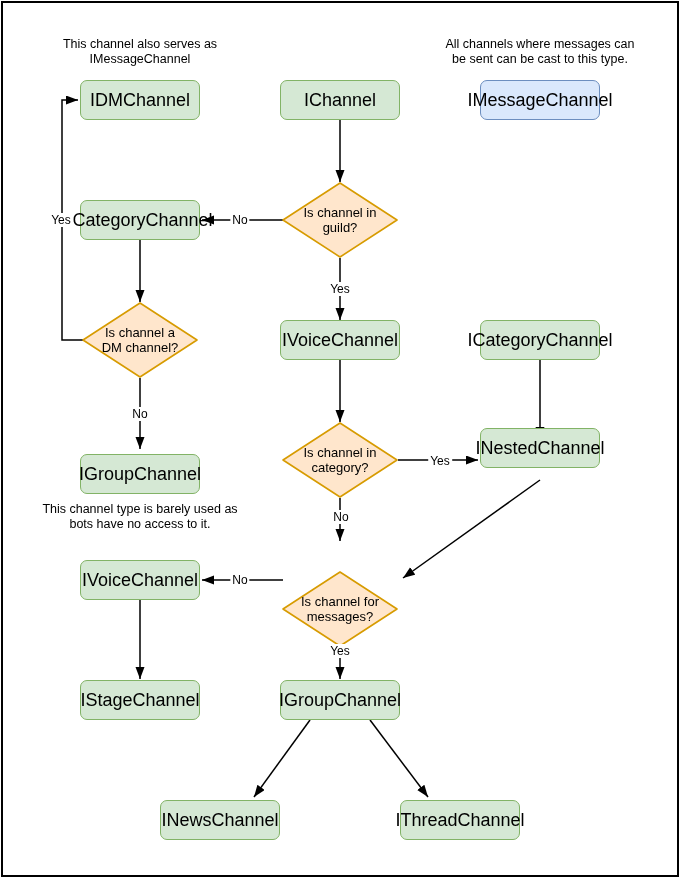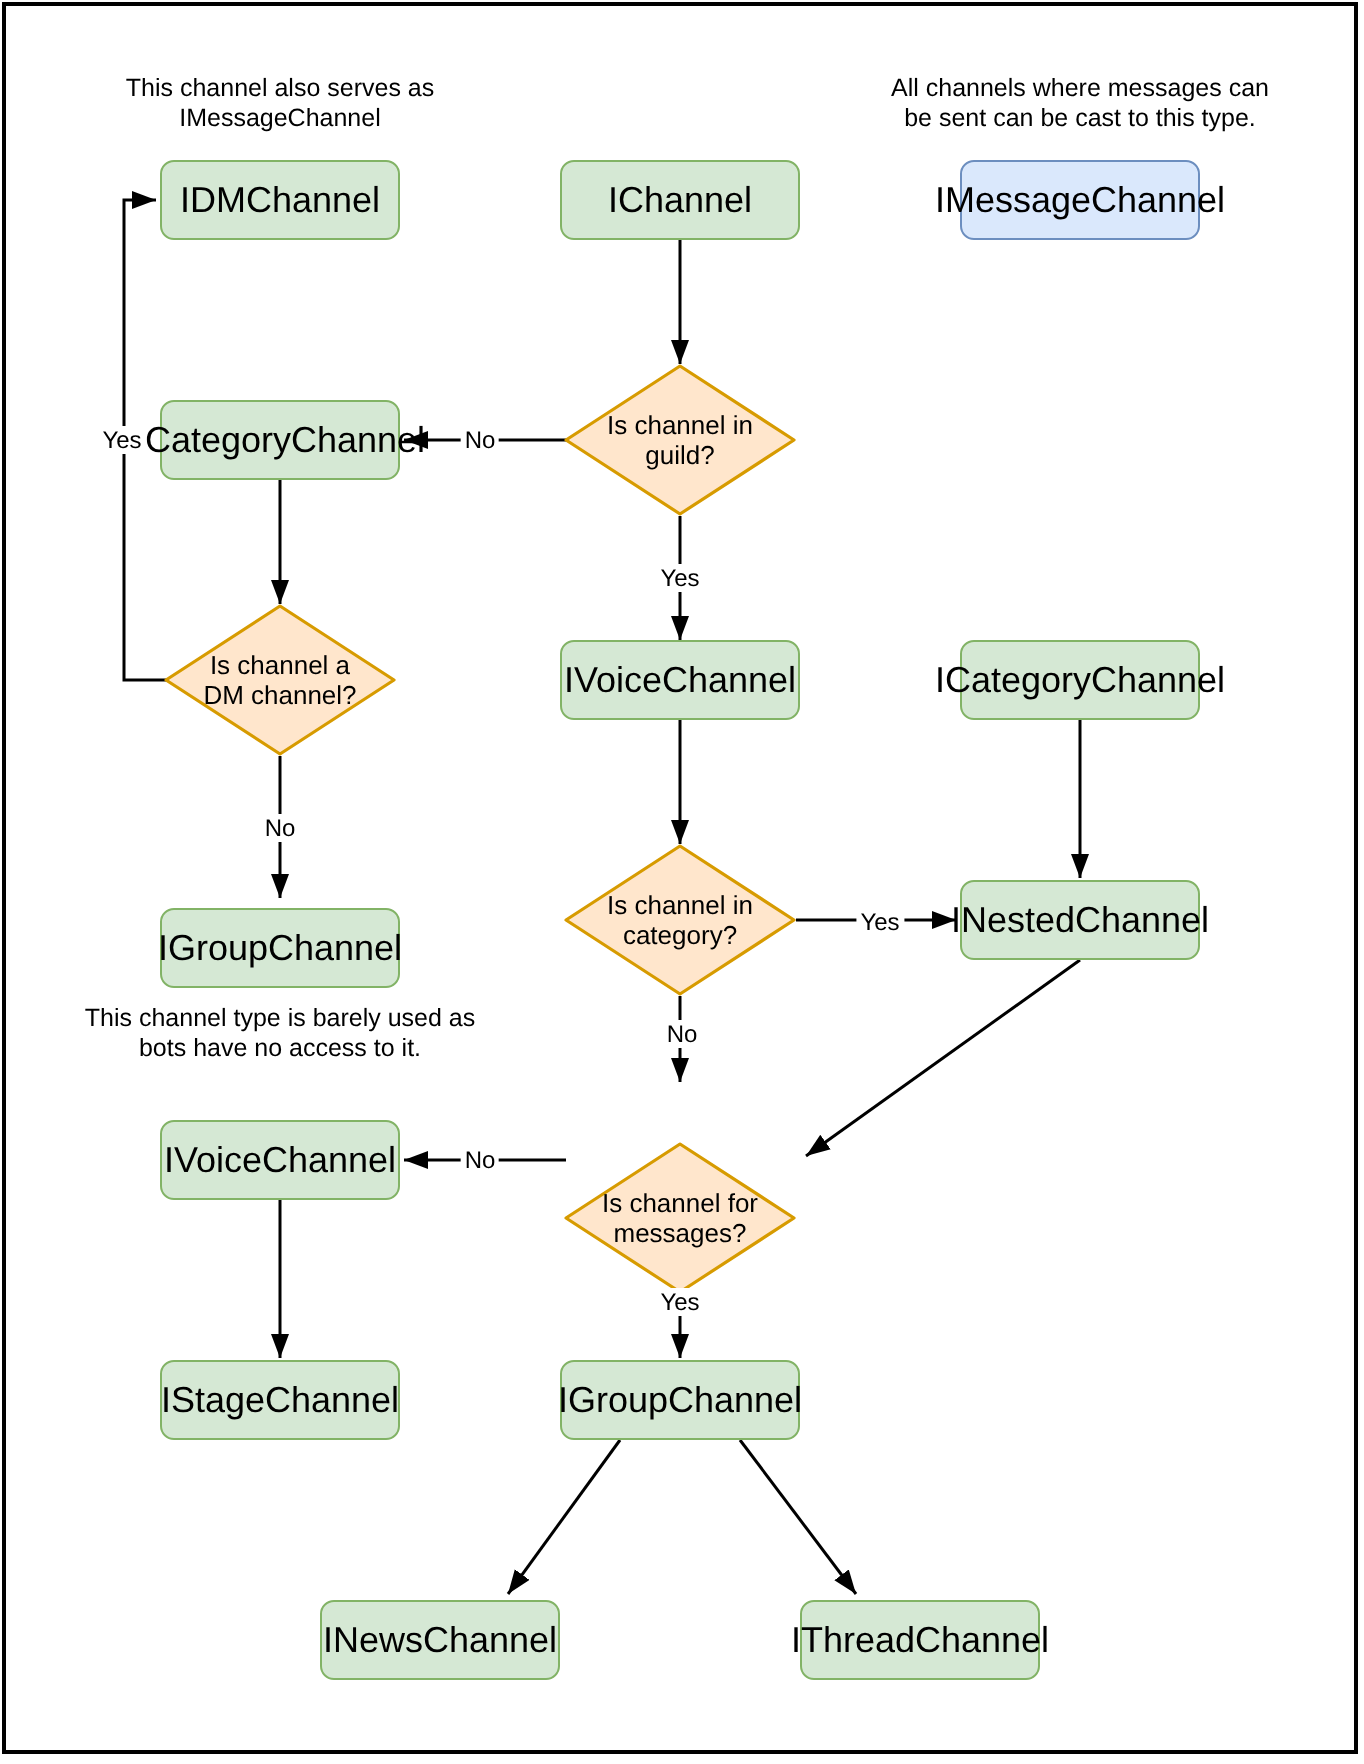--- a/index.html
+++ b/index.html
@@ -86,21 +86,21 @@
   </div>
 <div class="node green" style="left:80px; top:200px;">
     <span>ICategoryChannel</span>
   </div>
 <div class="node green" style="left:280px; top:320px;">
     <span>IVoiceChannel</span>
   </div>
 <div class="node green" style="left:480px; top:320px;">
     <span>ICategoryChannel</span>
   </div>
-<div class="node green" style="left:480px; top:440px;">
+<div class="node green" style="left:480px; top:428px;">
     <span>INestedChannel</span>
   </div>
 <div class="node green" style="left:80px; top:454px;">
     <span>IGroupChannel</span>
   </div>
 <div class="node green" style="left:80px; top:560px;">
     <span>IVoiceChannel</span>
   </div>
 <div class="node green" style="left:80px; top:680px;">
     <span>IStageChannel</span>

